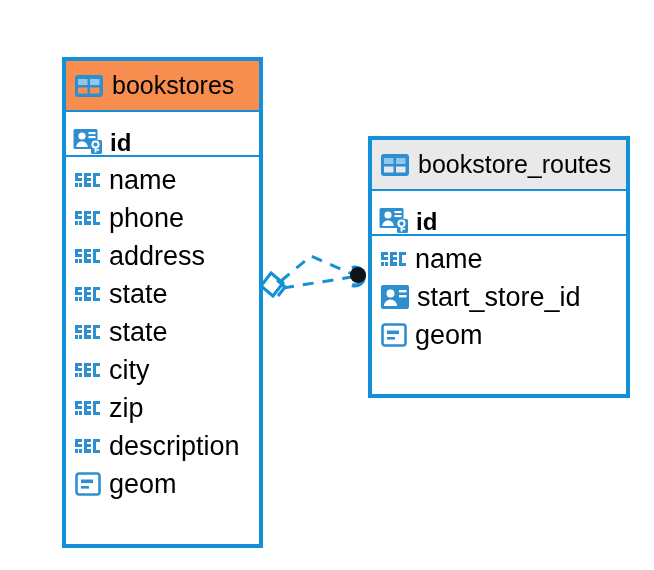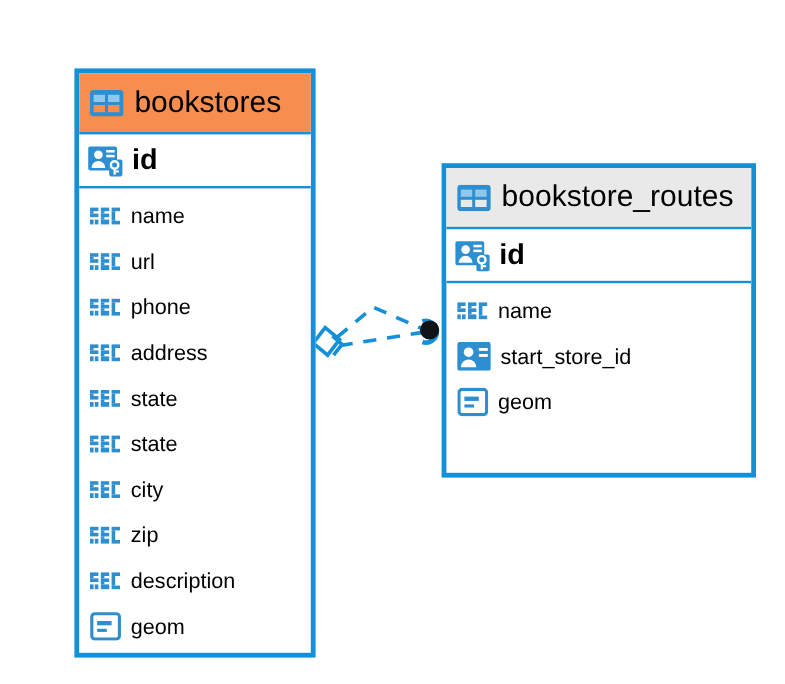--- a/index.html
+++ b/index.html
@@ -33,36 +33,36 @@
   .entity-header .title{
     font-size:25px;
     color:#000000;
     line-height:1;
     white-space:nowrap;
   }
 
   .pk-row{
     box-sizing:border-box;
     height:47px;
-    display:flex;align-items:center;
+    display:flex;align-items:flex-end;
     padding-left:7px;gap:7px;
     border-top:2px solid #1490D8;
     border-bottom:2px solid #1490D8;
     background:#ffffff;
   }
   .pk-row .label{font-size:24px;font-weight:bold;color:#000;line-height:1;}
 
   .fields{padding-top:4px;}
   .field-row{
     box-sizing:border-box;
     height:38px;
     display:flex;align-items:center;
     padding-left:9px;gap:8px;
   }
-  .field-row .label{font-size:18px;color:#000;line-height:1;white-space:nowrap;}
+  .field-row .label{font-size:27px;color:#000;line-height:1;white-space:nowrap;}
 
   
   .icon{flex:0 0 auto;display:block;}
   .icon svg{display:block;}
 
   
   .connector{position:absolute;left:0;top:0;width:654px;height:570px;pointer-events:none;}
 </style>
 </head>
 <body>
@@ -151,40 +151,20 @@
               <rect x="9" y="1" width="7" height="3" fill="#2E8FD0"></rect>
               <rect x="9" y="6" width="7" height="3" fill="#2E8FD0"></rect>
               <rect x="9" y="11" width="7" height="4" fill="#2E8FD0"></rect>
               <rect x="9" y="4" width="3" height="2" fill="#2E8FD0"></rect>
               <rect x="9" y="9" width="3" height="2" fill="#2E8FD0"></rect>
               <rect x="18" y="1" width="7" height="3" fill="#2E8FD0"></rect>
               <rect x="18" y="4" width="3" height="8" fill="#2E8FD0"></rect>
               <rect x="18" y="12" width="7" height="3" fill="#2E8FD0"></rect>
             </svg>
           </span>
-          <span class="label">url</span>
-        </div>
-        <div class="field-row">
-          <span class="icon">
-            <svg width="26" height="16" viewBox="0 0 26 16">
-              <rect x="0" y="1" width="7" height="3" fill="#2E8FD0"></rect>
-              <rect x="0" y="6" width="7" height="3" fill="#2E8FD0"></rect>
-              <rect x="0" y="11" width="3" height="4" fill="#2E8FD0"></rect>
-              <rect x="4" y="11" width="3" height="4" fill="#2E8FD0"></rect>
-              <rect x="0" y="4" width="3" height="2" fill="#2E8FD0"></rect>
-              <rect x="9" y="1" width="7" height="3" fill="#2E8FD0"></rect>
-              <rect x="9" y="6" width="7" height="3" fill="#2E8FD0"></rect>
-              <rect x="9" y="11" width="7" height="4" fill="#2E8FD0"></rect>
-              <rect x="9" y="4" width="3" height="2" fill="#2E8FD0"></rect>
-              <rect x="9" y="9" width="3" height="2" fill="#2E8FD0"></rect>
-              <rect x="18" y="1" width="7" height="3" fill="#2E8FD0"></rect>
-              <rect x="18" y="4" width="3" height="8" fill="#2E8FD0"></rect>
-              <rect x="18" y="12" width="7" height="3" fill="#2E8FD0"></rect>
-            </svg>
-          </span>
           <span class="label">phone</span>
         </div>
         <div class="field-row">
           <span class="icon">
             <svg width="26" height="16" viewBox="0 0 26 16">
               <rect x="0" y="1" width="7" height="3" fill="#2E8FD0"></rect>
               <rect x="0" y="6" width="7" height="3" fill="#2E8FD0"></rect>
               <rect x="0" y="11" width="3" height="4" fill="#2E8FD0"></rect>
               <rect x="4" y="11" width="3" height="4" fill="#2E8FD0"></rect>
               <rect x="0" y="4" width="3" height="2" fill="#2E8FD0"></rect>

